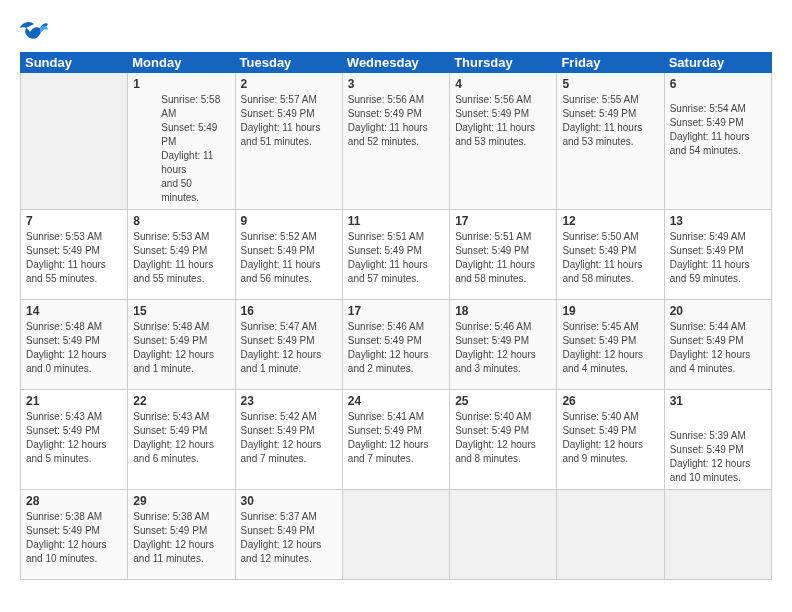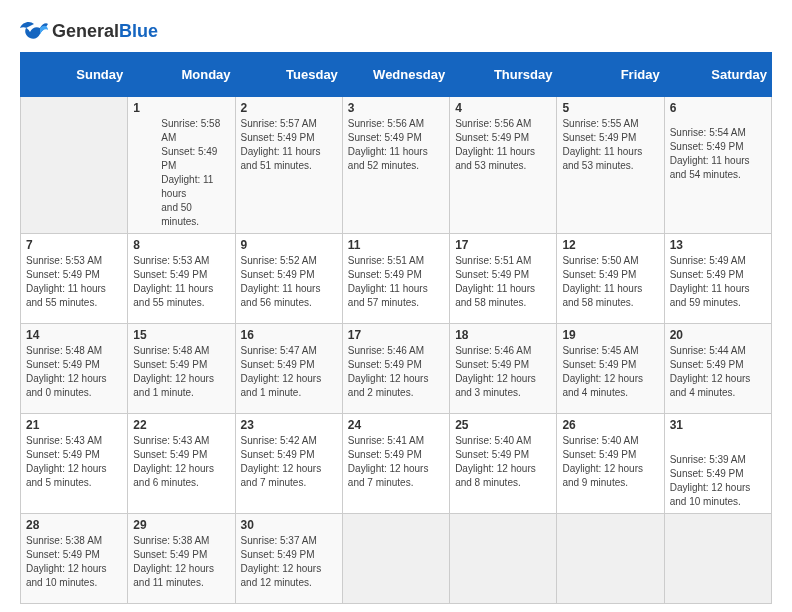--- a/index.html
+++ b/index.html
@@ -50,24 +50,24 @@
     table {
       width: 100%;
       border-collapse: collapse;
       table-layout: fixed;
     }
     thead tr {
       background-color: #1565c0;
       color: #fff;
     }
     thead th {
-      padding: 14px 4px;
+      padding: 2px 4px;
       font-size: 13px;
       font-weight: bold;
-      text-align: right;
+      text-align: left;
       border: 1px solid #1565c0;
     }
     tbody tr {
       vertical-align: top;
     }
     tbody td {
       border: 1px solid #ccc;
       padding: 4px 5px;
       font-size: 10.5px;
       color: #333;
@@ -96,23 +96,20 @@
   </style>
 </head>
 <body>
 
 <div class="header-area">
   <div class="logo">
     <svg class="logo-bird" viewBox="0 0 28 22" xmlns="http://www.w3.org/2000/svg">
       <path d="M14 4 C10 0, 2 2, 0 8 C4 6, 8 8, 10 12 C12 8, 16 6, 20 8 C22 4, 26 2, 28 4 C26 8, 22 10, 20 14 C18 18, 14 20, 10 18 C6 16, 4 12, 6 8" fill="#1565c0"></path>
       <path d="M20 8 C24 4, 28 6, 28 10 C26 8, 22 10, 20 14" fill="#42a5f5"></path>
     </svg>
-    <div>
-      <span class="logo-text-general">General</span><span class="logo-text-blue">Blue</span>
-    </div>
   </div>
 </div>
 
 <table>
   <thead>
     <tr>
     <th>Sunday</th>
         <th>Monday</th>
         <th>Tuesday</th>
         <th>Wednesday</th>

